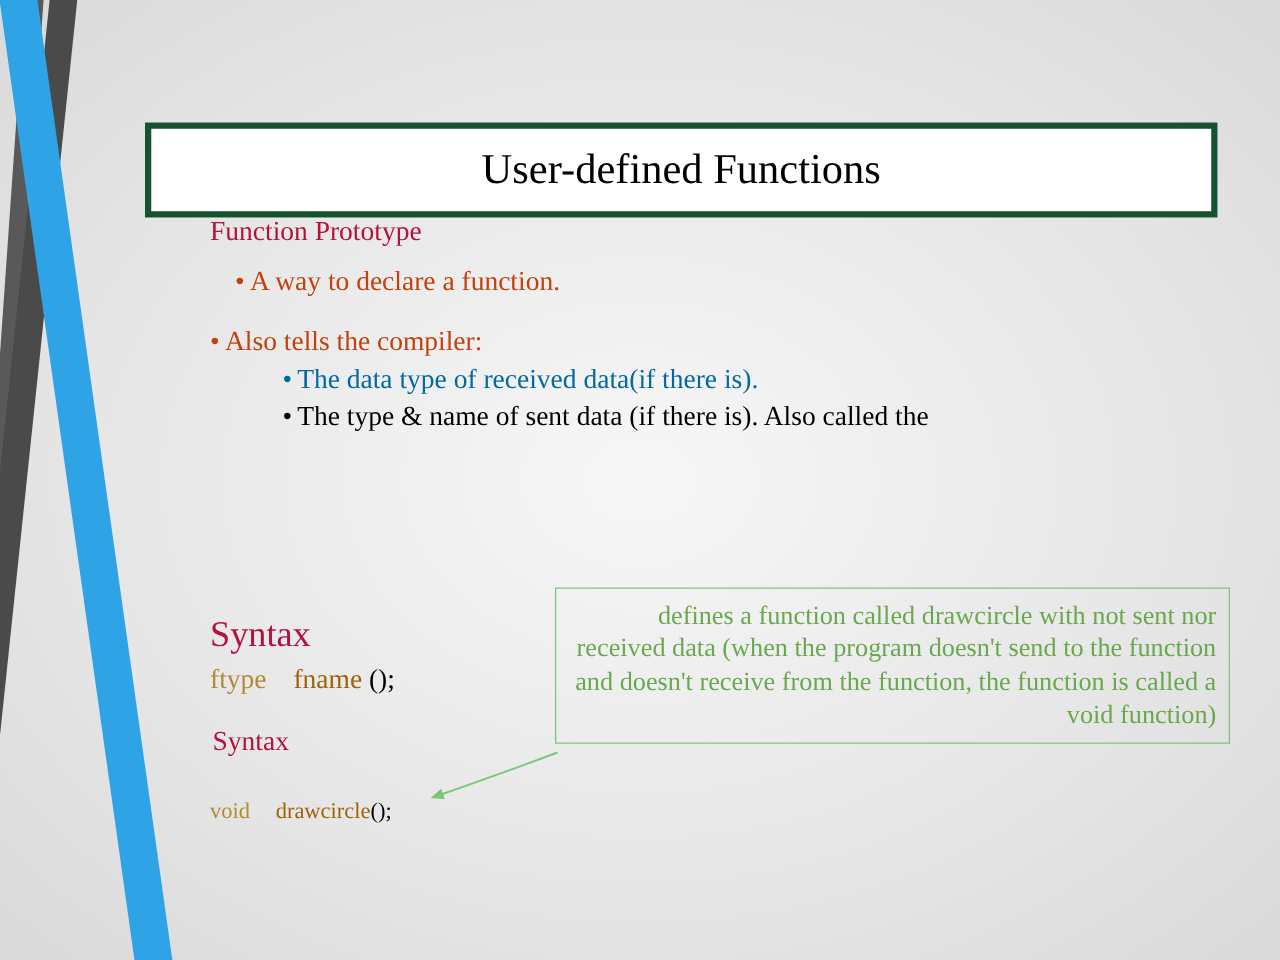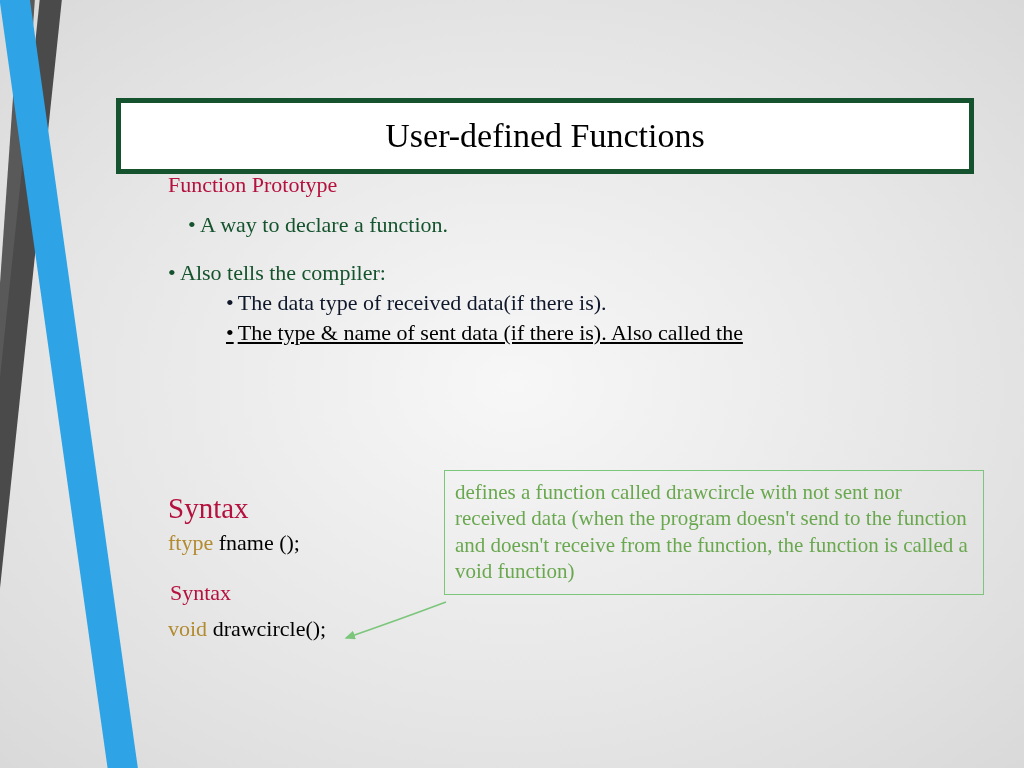--- a/index.html
+++ b/index.html
@@ -56,51 +56,52 @@
   .sub-heading {
     position: absolute;
     left: 168px;
     top: 172px;
     color: #b5113e;
     font-size: 22px;
     font-weight: normal;
   }
   .body-text {
     font-size: 22px;
-    color: #14532d;
+    color: #c2410c;
     line-height: 1.35;
     text-align: right;
   }
   .bullet-a { position: absolute; left: 188px; top: 210px; }
   .bullet-b { position: absolute; left: 168px; top: 258px; }
   .sub-list   { position: absolute; left: 226px; top: 288px; font-size: 22px; line-height: 1.35; }
   .sub-item-1 { color: #2c7a2c; }
-  .sub-item-2 { color: #0f172a; }
-  .sub-item-3 { color: #000; text-decoration: underline; }
+  .sub-item-2 { color: #0369a1; }
+  .sub-item-3 { color: #000; }
   .sub-bullet { margin-right: 4px; }
 
   .syntax-label   { position: absolute; left: 168px; top: 492px; color: #b5113e; font-size: 29px; }
   .syntax-line    { position: absolute; left: 168px; top: 530px; font-size: 22px; }
   .ftype          { color: #b28a2f; }
-  .fname          { color: #000000; }
+  .fname          { color: #a16207; margin-left: 16px; }
   .paren-semi     { color: #000; }
   .example-label  { position: absolute; left: 170px; top: 580px; color: #b5113e; font-size: 22px; }
-  .example-line   { position: absolute; left: 168px; top: 616px; font-size: 22px; }
+  .example-line   { position: absolute; left: 168px; top: 638px; font-size: 18px; }
 
   .callout {
     position: absolute;
     left: 444px;
     top: 470px;
     width: 540px;
     border: 1.5px solid #7cc67c;
     color: #6aa84f;
     font-size: 21px;
     padding: 8px 10px 10px 10px;
     line-height: 1.25;
     background: transparent;
+    text-align: right;
   }
   .arrow {
     position: absolute;
     left: 338px;
     top: 600px;
     width: 110px;
     height: 60px;
   }
 </style>
 </head>

